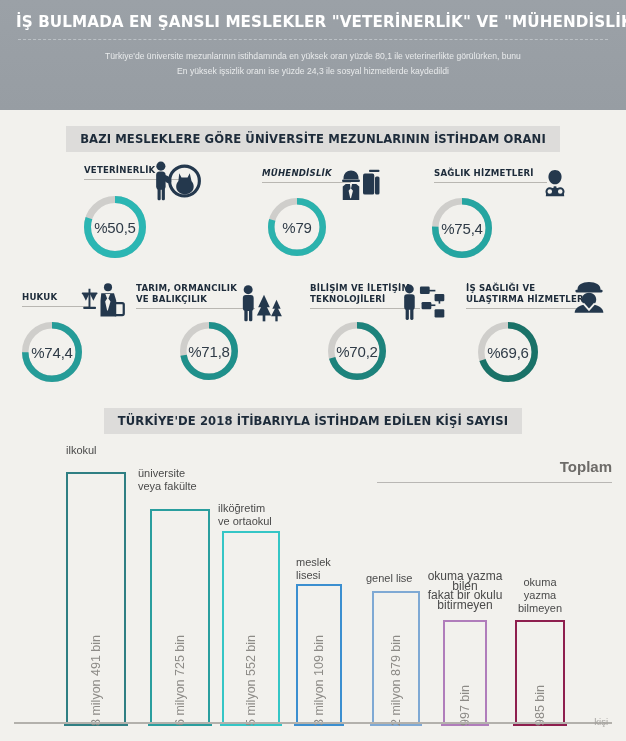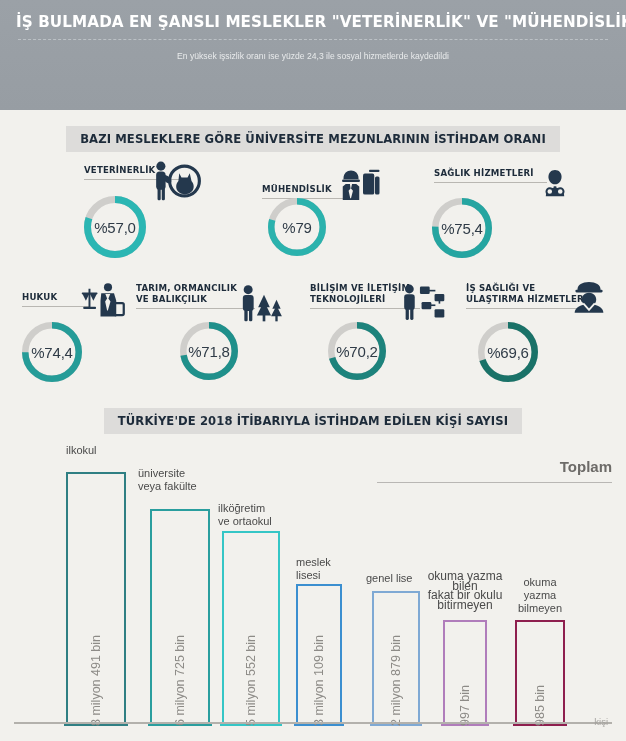--- a/index.html
+++ b/index.html
@@ -116,20 +116,21 @@
 
   .icon-svg { display: block; }
 </style>
 </head>
 <body>
 
 <div class="header">
   <div class="hdr-title">İŞ BULMADA EN ŞANSLI MESLEKLER "VETERİNERLİK" VE "MÜHENDİSLİK"</div>
   <div class="hdr-rule"></div>
   <div class="hdr-sub">
+    <div>Türkiye'de üniversite mezunlarının istihdamında en yüksek oran yüzde 80,1 ile veterinerlikte görülürken, bunu</div>
     <div>En yüksek işsizlik oranı ise yüzde 24,3 ile sosyal hizmetlerde kaydedildi</div>
   </div>
 </div>
 
 <div class="band" id="band1">BAZI MESLEKLERE GÖRE ÜNİVERSİTE MEZUNLARININ İSTİHDAM ORANI</div>
 
 <div id="donut-area">
     <div class="dgroup" style="left: 84px; top: 165px; width: 144px;">
       <div class="dlabel" style="width: 78px;">
         <div>VETERİNERLİK</div>
@@ -145,23 +146,23 @@
       <path d="M22 17c4 1 7 4 7 7s-3 3-5 2-4-4-4-7z"></path>
       <circle cx="44" cy="24" r="17" fill="none" stroke="#24384d" stroke-width="3.6"></circle>
       <path d="M38 15l2.5 5h7l2.5-5 2 9c1.5 1.6 2.5 4 2.5 6.5 0 5-4.5 8.5-10 8.5s-10-3.5-10-8.5c0-2.5 1-4.9 2.5-6.5z"></path>
       </svg>
     </div>
     <div class="donut" style="position: absolute; left: 84px; top: 196px; width: 62px; height: 62px;">
       <svg width="62" height="62" viewBox="0 0 62 62">
     <circle cx="31" cy="31" r="27.5" fill="none" stroke="#cfcecb" stroke-width="7"></circle>
     <circle cx="31" cy="31" r="27.5" fill="none" stroke="#2bb6b3" stroke-width="7" stroke-dasharray="138.40286435389834 34.384731593540295" stroke-dashoffset="0" transform="rotate(-90 31 31)" stroke-linecap="butt"></circle>
   </svg>
-      <div class="dval">%57,0</div>
-    </div>
-    <div class="dgroup" style="left: 262px; top: 184px; width: 130px;">
+      <div class="dval">%50,5</div>
+    </div>
+    <div class="dgroup" style="left: 262px; top: 168px; width: 130px; font-style: italic;">
       <div class="dlabel" style="width: 72px;">
         <div>MÜHENDİSLİK</div>
       </div>
       <div class="dunder" style="width: 88.8px;"></div>
     </div>
     <div class="dicon" style="left: 336px; top: 165px;">
       <svg width="48" height="38" viewBox="0 0 64 48" class="icon-svg" fill="#24384d">
       <path d="M10 16c0-6 4.5-10 10-10s10 4 10 10v1.6H10z"></path>
         <rect x="8" y="18" width="24" height="3.2" rx="1.6"></rect>
       <path d="M13 24h14l4 3.2v18H9V27.2z"></path>

